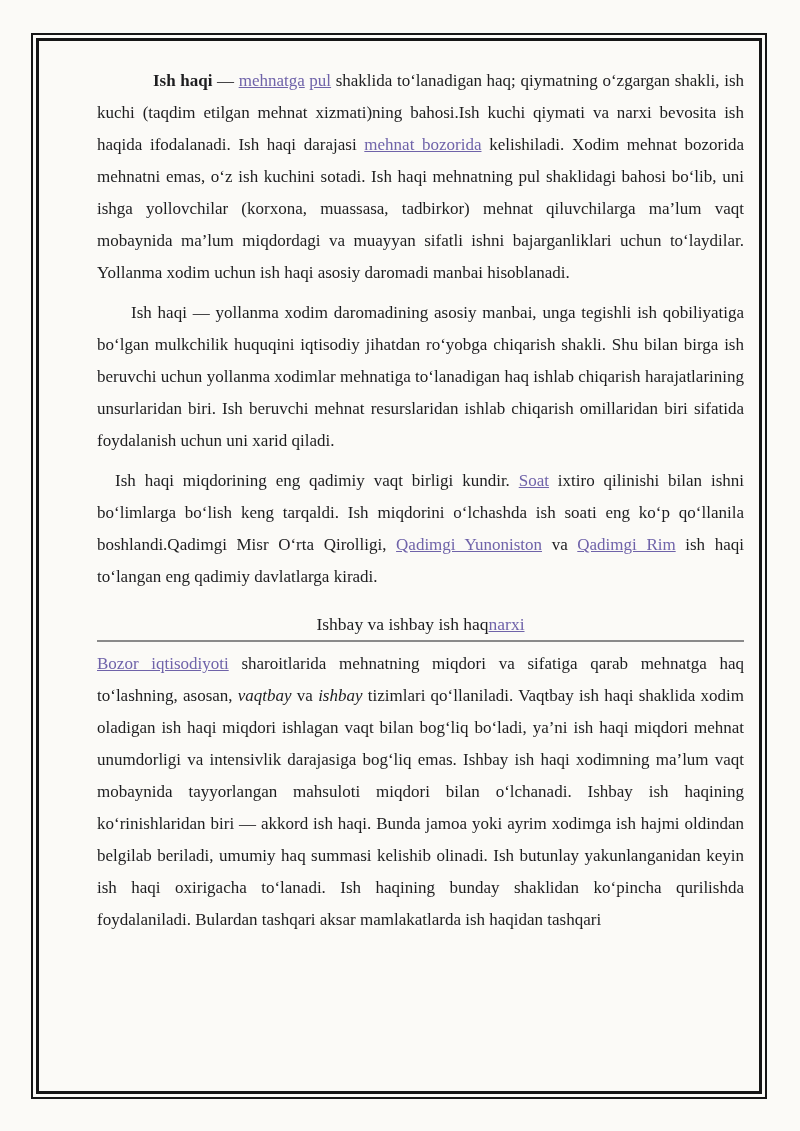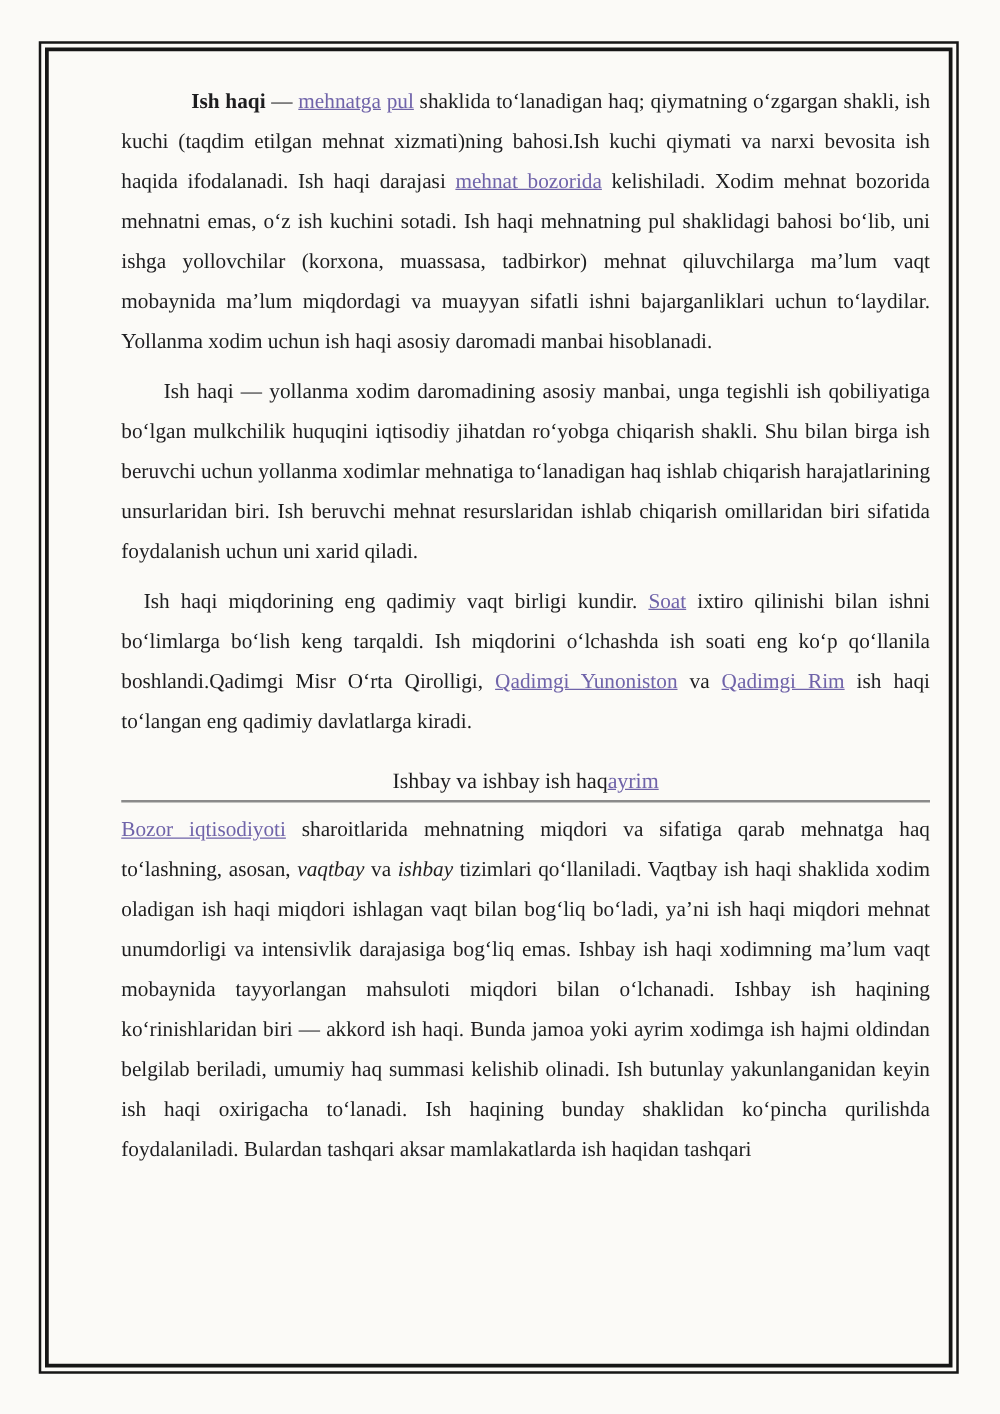--- a/index.html
+++ b/index.html
@@ -58,19 +58,19 @@
 </head>
 <body>
 
 <div class="frame-outer">
   <div class="frame-inner">
     <div class="content" id="doc-content">
         <p class="para" style="text-indent: 56px;"><b>Ish haqi</b><span> — </span><a class="lnk">mehnatga</a><span> </span><a class="lnk">pul</a><span> shaklida to‘lanadigan haq; qiymatning o‘zgargan shakli, ish kuchi (taqdim etilgan mehnat xizmati)ning bahosi.Ish kuchi qiymati va narxi bevosita ish haqida ifodalanadi. Ish haqi darajasi </span><a class="lnk">mehnat bozorida</a><span> kelishiladi. Xodim mehnat bozorida mehnatni emas, o‘z ish kuchini sotadi. Ish haqi mehnatning pul shaklidagi bahosi bo‘lib, uni ishga yollovchilar (korxona, muassasa, tadbirkor) mehnat qiluvchilarga ma’lum vaqt mobaynida ma’lum miqdordagi va muayyan sifatli ishni bajarganliklari uchun to‘laydilar. Yollanma xodim uchun ish haqi asosiy daromadi manbai hisoblanadi.</span></p>
         <p class="para" style="text-indent: 34px;"><span>Ish haqi — yollanma xodim daromadining asosiy manbai, unga tegishli ish qobiliyatiga bo‘lgan mulkchilik huquqini iqtisodiy jihatdan ro‘yobga chiqarish shakli. Shu bilan birga ish beruvchi uchun yollanma xodimlar mehnatiga to‘lanadigan haq ishlab chiqarish harajatlarining unsurlaridan biri. Ish beruvchi mehnat resurslaridan ishlab chiqarish omillaridan biri sifatida foydalanish uchun uni xarid qiladi.</span></p>
         <p class="para" style="text-indent: 18px;"><span>Ish haqi miqdorining eng qadimiy vaqt birligi kundir. </span><a class="lnk">Soat</a><span> ixtiro qilinishi bilan ishni bo‘limlarga bo‘lish keng tarqaldi. Ish miqdorini o‘lchashda ish soati eng ko‘p qo‘llanila boshlandi.Qadimgi Misr O‘rta Qirolligi, </span><a class="lnk">Qadimgi Yunoniston</a><span> va </span><a class="lnk">Qadimgi Rim</a><span> ish haqi to‘langan eng qadimiy davlatlarga kiradi.</span></p>
         <div class="heading-block">
-          <h2 class="heading"><span>Ishbay va ishbay ish haq</span><a class="lnk">ayrim</a></h2>
+          <h2 class="heading"><span>Ishbay va ishbay ish haq</span><a class="lnk">narxi</a></h2>
           <div class="heading-rule"></div>
         </div>
         <p class="para" style="text-indent: 0px;"><a class="lnk">Bozor iqtisodiyoti</a><span> sharoitlarida mehnatning miqdori va sifatiga qarab mehnatga haq to‘lashning, asosan, </span><i>vaqtbay</i><span> va </span><i>ishbay</i><span> tizimlari qo‘llaniladi. Vaqtbay ish haqi shaklida xodim oladigan ish haqi miqdori ishlagan vaqt bilan bog‘liq bo‘ladi, ya’ni ish haqi miqdori mehnat unumdorligi va intensivlik darajasiga bog‘liq emas. Ishbay ish haqi xodimning ma’lum vaqt mobaynida tayyorlangan mahsuloti miqdori bilan o‘lchanadi. Ishbay ish haqining ko‘rinishlaridan biri — akkord ish haqi. Bunda jamoa yoki ayrim xodimga ish hajmi oldindan belgilab beriladi, umumiy haq summasi kelishib olinadi. Ish butunlay yakunlanganidan keyin ish haqi oxirigacha to‘lanadi. Ish haqining bunday shaklidan ko‘pincha qurilishda foydalaniladi. Bulardan tashqari aksar mamlakatlarda ish haqidan tashqari</span></p>
       </div>
   </div>
 </div>
 
 </body></html>

